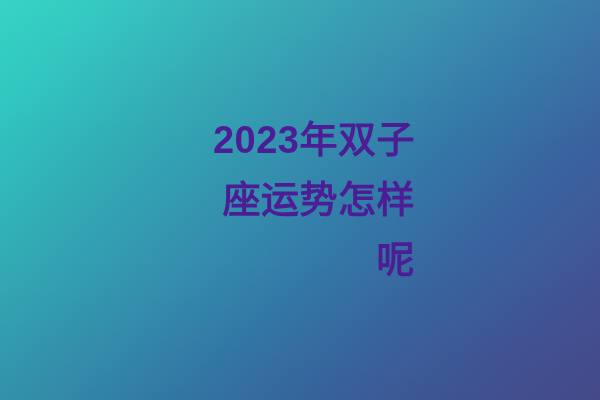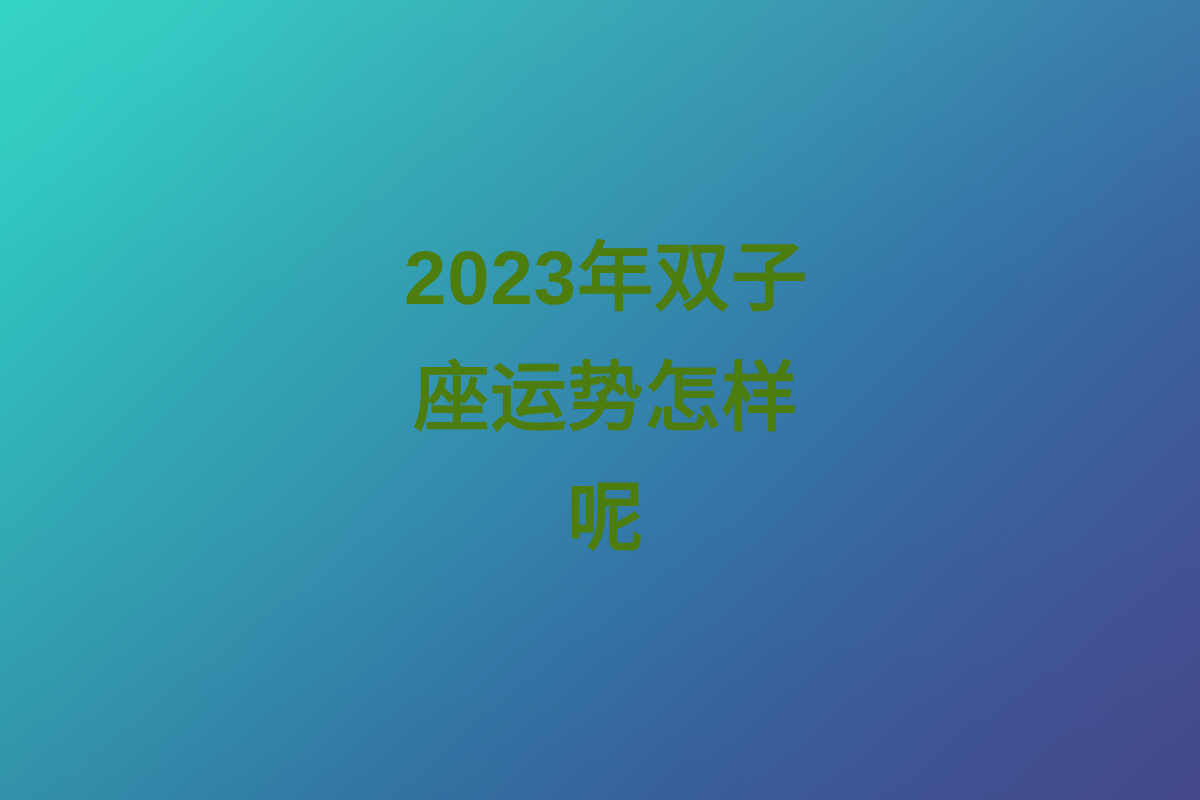--- a/index.html
+++ b/index.html
@@ -57,26 +57,26 @@
   }
 
   .card-title {
     position: relative;
     z-index: 2;
     margin: 0;
     padding: 0 0 0 191px;
     width: 600px;
     box-sizing: border-box;
     max-width: 600px;
-    color: #4d7c0f;
+    color: #4c1d95;
     font-size: 38px;
     font-weight: 700;
     line-height: 60px;
     letter-spacing: 0.5px;
-    text-align: center;
+    text-align: right;
     white-space: normal;
     word-break: break-all;
     
     padding-right: 185px;
   }
 </style>
 </head>
 <body>
 
 <div class="card">

